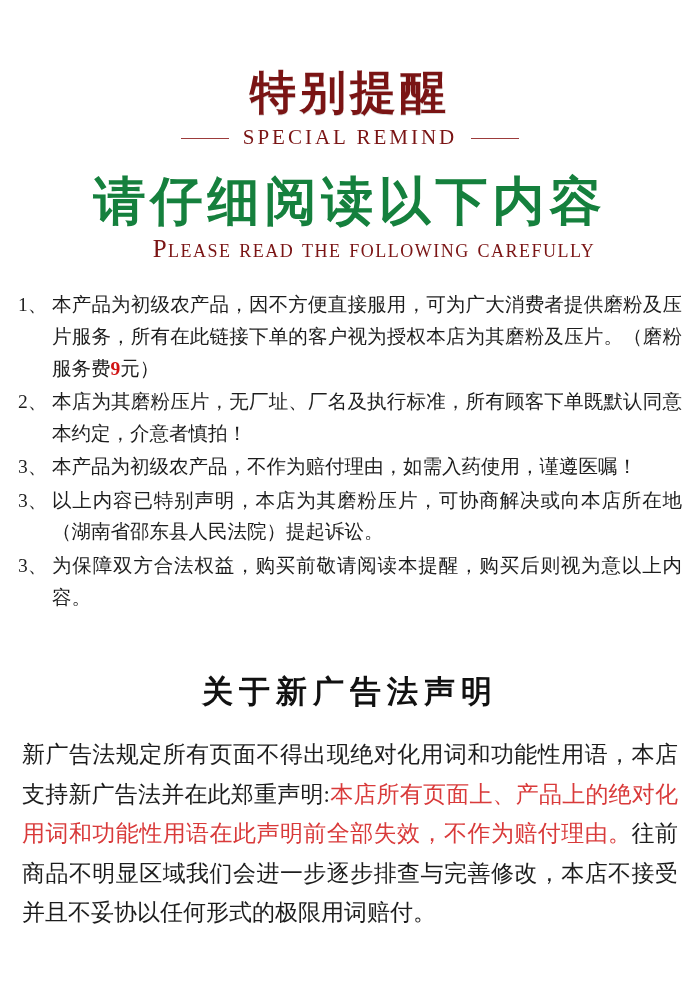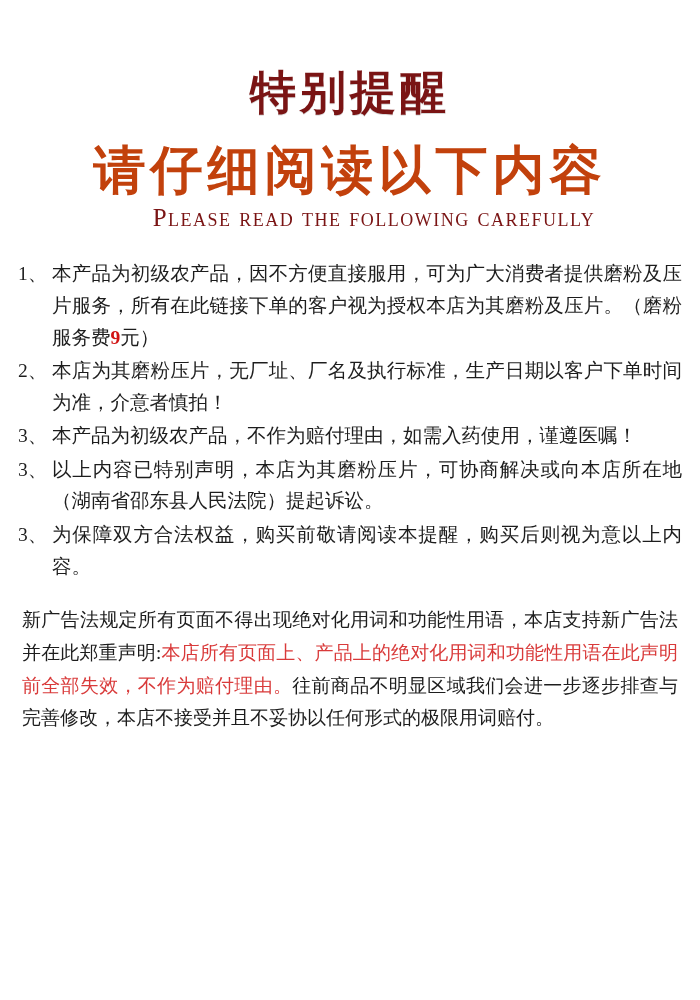--- a/index.html
+++ b/index.html
@@ -56,21 +56,21 @@
     height: 1px;
     background: #9c3b3b;
   }
   .title-en::before { left: -62px; }
   .title-en::after { right: -62px; }
 
   .subtitle-cn {
     font-family: "Liberation Serif", "DejaVu Serif", serif;
     font-size: 52px;
     font-weight: bold;
-    color: #c2410c;
+    color: #15803d;
     letter-spacing: 5px;
     margin-top: 22px;
     line-height: 1.15;
   }
   .subtitle-en {
     font-family: "Liberation Serif", "DejaVu Serif", serif;
     font-size: 25px;
     color: #7a1414;
     letter-spacing: 1.5px;
     margin-top: 4px;
@@ -110,21 +110,21 @@
   .section2-title {
     text-align: center;
     font-size: 31px;
     font-weight: bold;
     color: #111111;
     letter-spacing: 6px;
     margin-top: 58px;
   }
   .section2-body {
     margin: 22px 22px 0 22px;
-    font-size: 19px;
+    font-size: 23px;
     line-height: 1.72;
     color: #1d1d1d;
     text-align: justify;
     text-justify: inter-ideograph;
   }
   .section2-body p {
     margin: 0 0 14px 0;
   }
   .red-text {
     color: #d93a3a;
@@ -141,53 +141,55 @@
     letter-spacing: 0.5px;
   }
 </style>
 </head>
 <body>
 
 <div class="page">
 
   <div class="header">
     <div class="title-cn">特别提醒</div>
+    <div class="title-en">SPECIAL REMIND</div>
     <div class="subtitle-cn">请仔细阅读以下内容</div>
     <div class="subtitle-en">Please read the following carefully</div>
   </div>
 
   <div class="terms">
 
     <div class="term">
       <span class="term-num">1、</span>
       <span class="term-text"><span>本产品为初级农产品，因不方便直接服用，可为广大消费者提供磨粉及压片服务，所有在此链接下单的客户视为授权本店为其磨粉及压片。（磨粉服务费</span><span class="hl-red">9</span><span>元）</span></span>
     </div>
 
     <div class="term">
       <span class="term-num">2、</span>
-      <span class="term-text">本店为其磨粉压片，无厂址、厂名及执行标准，生产日期以客户下单时间为准，介意者慎拍！</span>
+      <span class="term-text">本店为其磨粉压片，无厂址、厂名及执行标准，所有顾客下单既默认同意本约定，介意者慎拍！</span>
     </div>
 
     <div class="term">
       <span class="term-num">3、</span>
       <span class="term-text">本产品为初级农产品，不作为赔付理由，如需入药使用，谨遵医嘱！</span>
     </div>
 
     <div class="term">
       <span class="term-num">3、</span>
       <span class="term-text">以上内容已特别声明，本店为其磨粉压片，可协商解决或向本店所在地（湖南省邵东县人民法院）提起诉讼。</span>
     </div>
 
     <div class="term">
       <span class="term-num">3、</span>
       <span class="term-text">为保障双方合法权益，购买前敬请阅读本提醒，购买后则视为意以上内容。</span>
     </div>
 
   </div>
 
+  <div class="section2-title">关于新广告法声明</div>
 
   <div class="section2-body">
     <p><span>新广告法规定所有页面不得出现绝对化用词和功能性用语，本店支持新广告法并在此郑重声明:</span><span class="red-text">本店所有页面上、产品上的绝对化用词和功能性用语在此声明前全部失效，不作为赔付理由。</span><span>往前商品不明显区域我们会进一步逐步排查与完善修改，本店不接受并且不妥协以任何形式的极限用词赔付。</span></p>
   </div>
 
   <div class="watermark">www.zgzywpt.cn</div>
 
 </div>
 
 </body></html>

